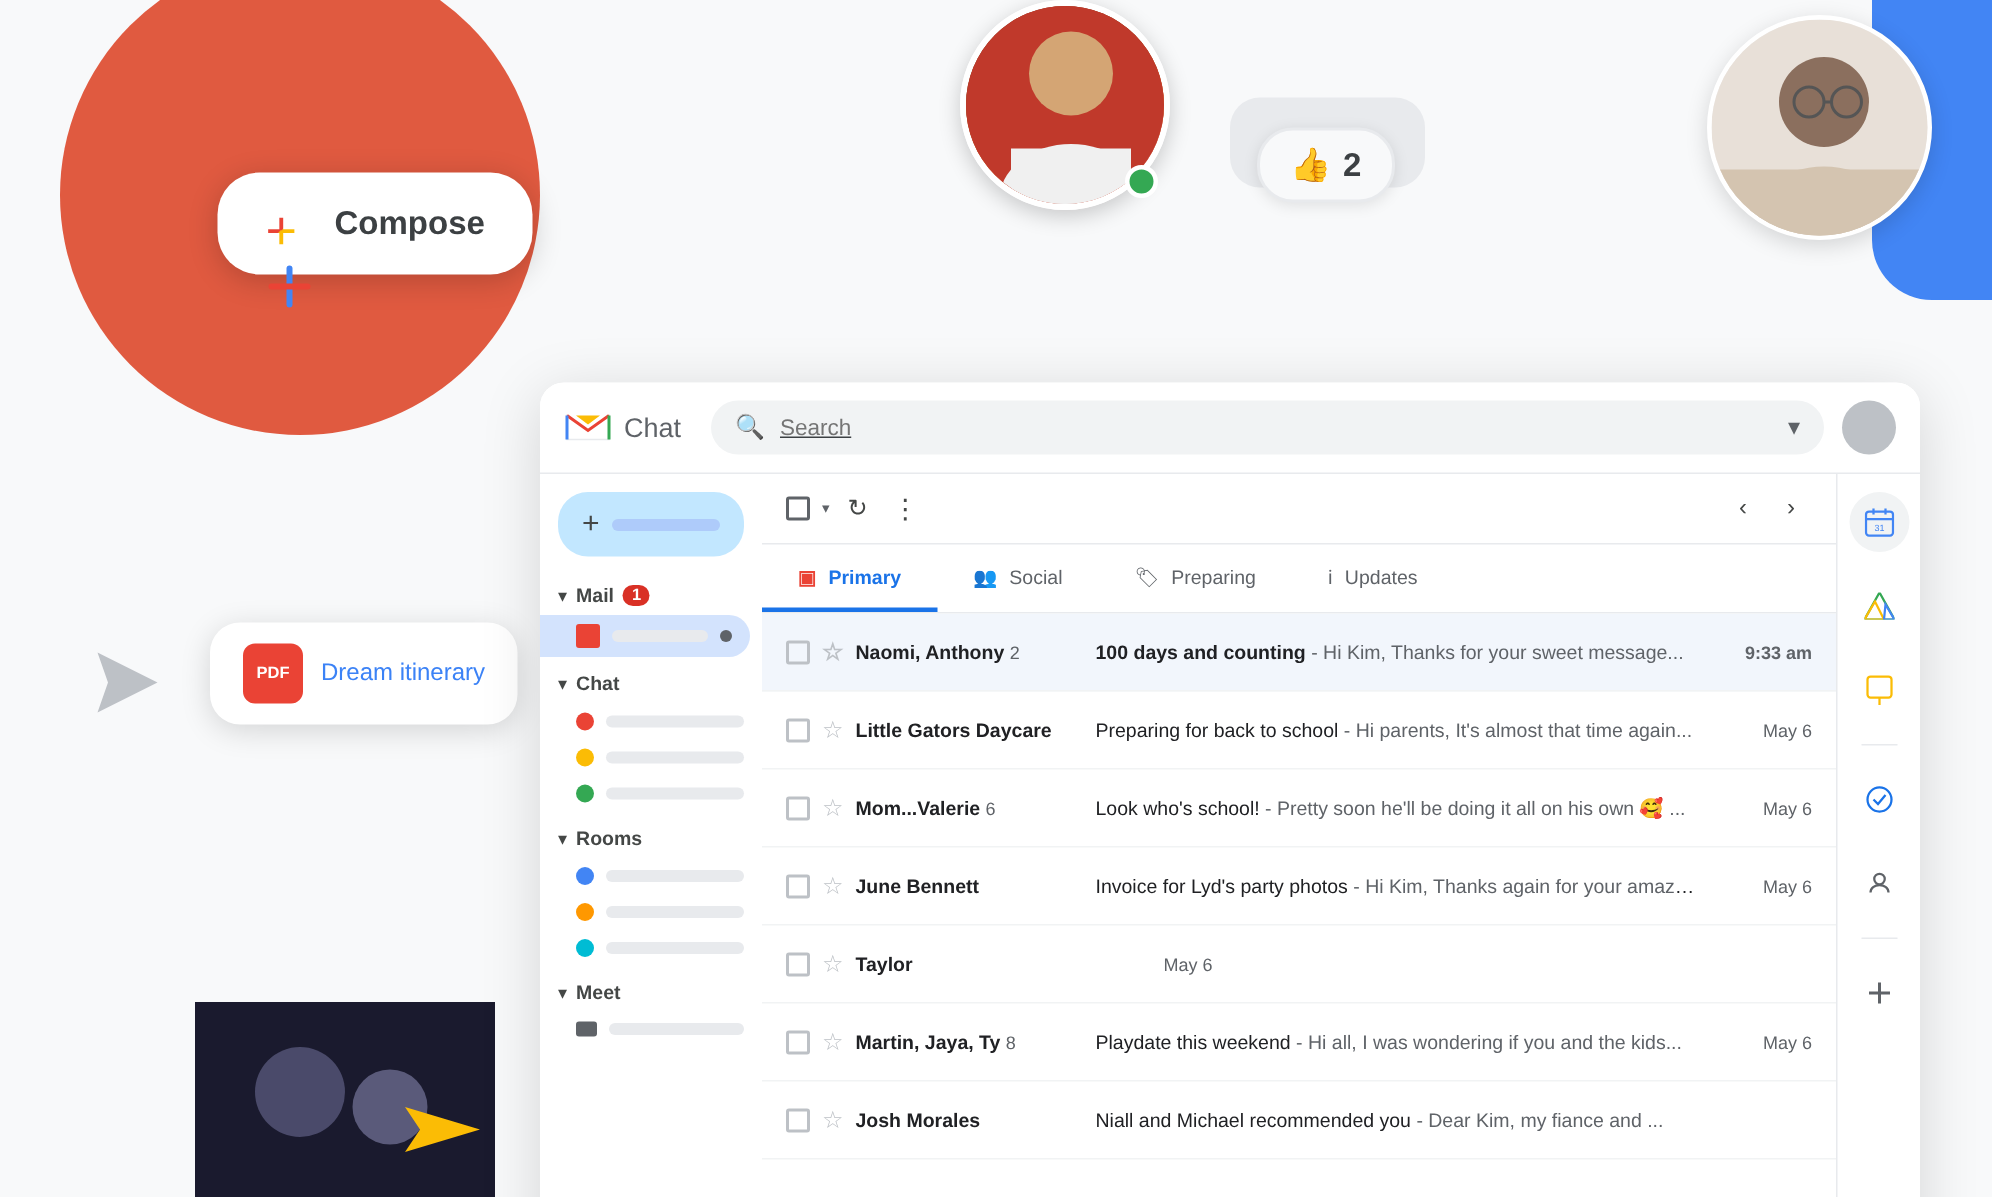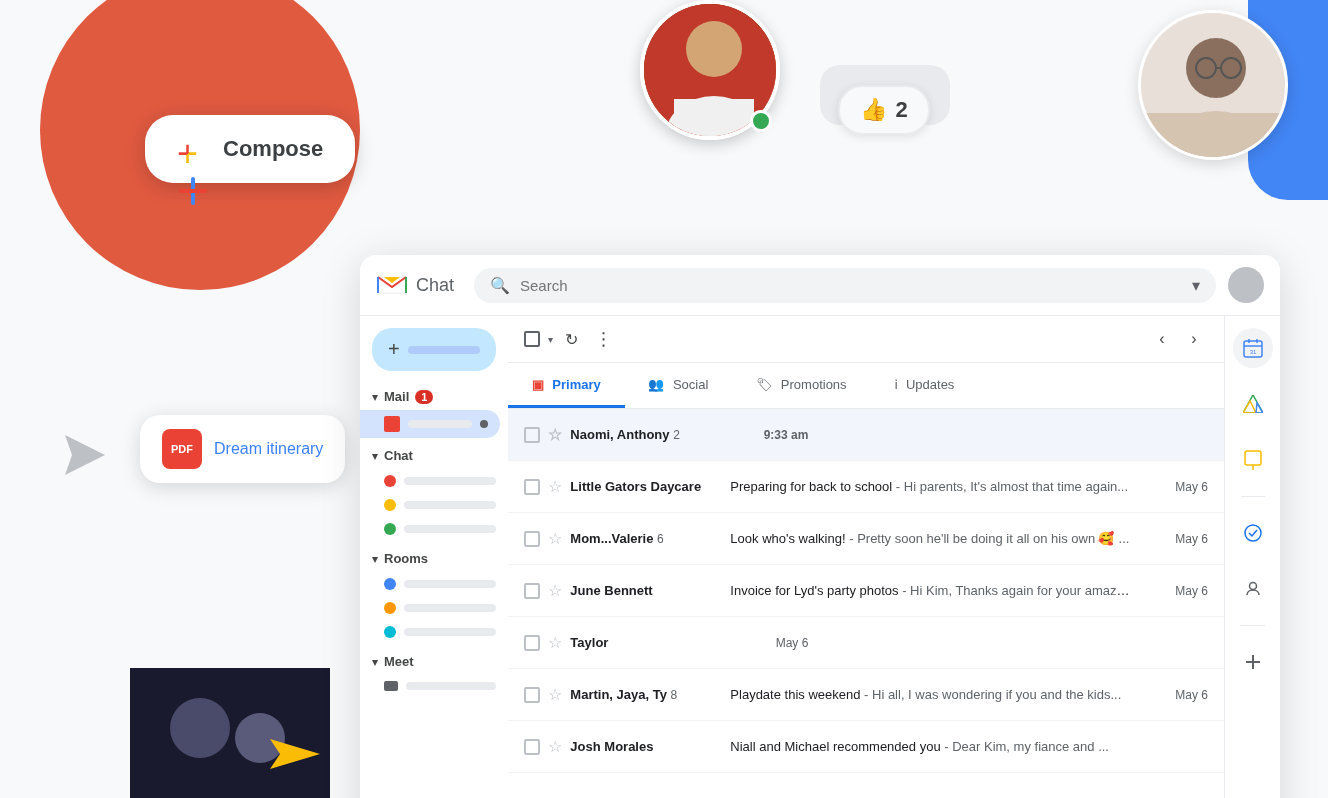--- a/index.html
+++ b/index.html
@@ -294,20 +294,21 @@
       font-size: 16px;
     }
 
     .search-input {
       flex: 1;
       border: none;
       background: transparent;
       font-size: 15px;
       color: #3c4043;
       outline: none;
+      text-decoration: underline;
     }
 
     .search-dropdown {
       color: #5f6368;
     }
 
     .avatar-circle {
       width: 36px;
       height: 36px;
       border-radius: 50%;
@@ -881,36 +882,37 @@
         <div class="email-tab active">
           <span style="color:#ea4335;">▣</span>
           <span>Primary</span>
         </div>
         <div class="email-tab">
           <span style="color:#5f6368;">👥</span>
           <span>Social</span>
         </div>
         <div class="email-tab">
           <span style="color:#5f6368;">🏷</span>
-          <span>Promotions</span>
+          <span>Preparing</span>
         </div>
         <div class="email-tab">
           <span style="color:#5f6368;">ℹ</span>
           <span>Updates</span>
         </div>
       </div>
 
       <div class="email-list">
 
         <div class="email-row" style="font-weight:600;">
           <div class="email-checkbox"></div>
           <span class="email-star">☆</span>
           <div class="preview-wrapper">
             <div class="email-row-top">
               <span class="email-sender">Naomi, Anthony <span class="email-count">2</span></span>
+              <span class="email-preview"><span class="email-subject">100 days and counting</span> <span class="email-body-preview" style="color:#5f6368; font-weight:400;">- Hi Kim, Thanks for your sweet message...</span></span>
               <span class="email-time">9:33 am</span>
             </div>
           </div>
         </div>
 
         <div class="email-row">
           <div class="email-checkbox"></div>
           <span class="email-star">☆</span>
           <div class="preview-wrapper">
             <div class="email-row-top">
@@ -920,21 +922,21 @@
             </div>
           </div>
         </div>
 
         <div class="email-row">
           <div class="email-checkbox"></div>
           <span class="email-star">☆</span>
           <div class="preview-wrapper">
             <div class="email-row-top">
               <span class="email-sender">Mom...Valerie <span class="email-count">6</span></span>
-              <span class="email-preview"><span class="email-subject" style="font-weight:400; color:#202124;">Look who's walking!</span> <span class="email-body-preview">- Pretty soon he'll be doing it all on his own 🥰 ...</span></span>
+              <span class="email-preview"><span class="email-subject" style="font-weight:400; color:#202124;">Look who's school!</span> <span class="email-body-preview">- Pretty soon he'll be doing it all on his own 🥰 ...</span></span>
               <span class="email-time">May 6</span>
             </div>
           </div>
         </div>
 
         <div class="email-row">
           <div class="email-checkbox"></div>
           <span class="email-star">☆</span>
           <div class="preview-wrapper">
             <div class="email-row-top">

